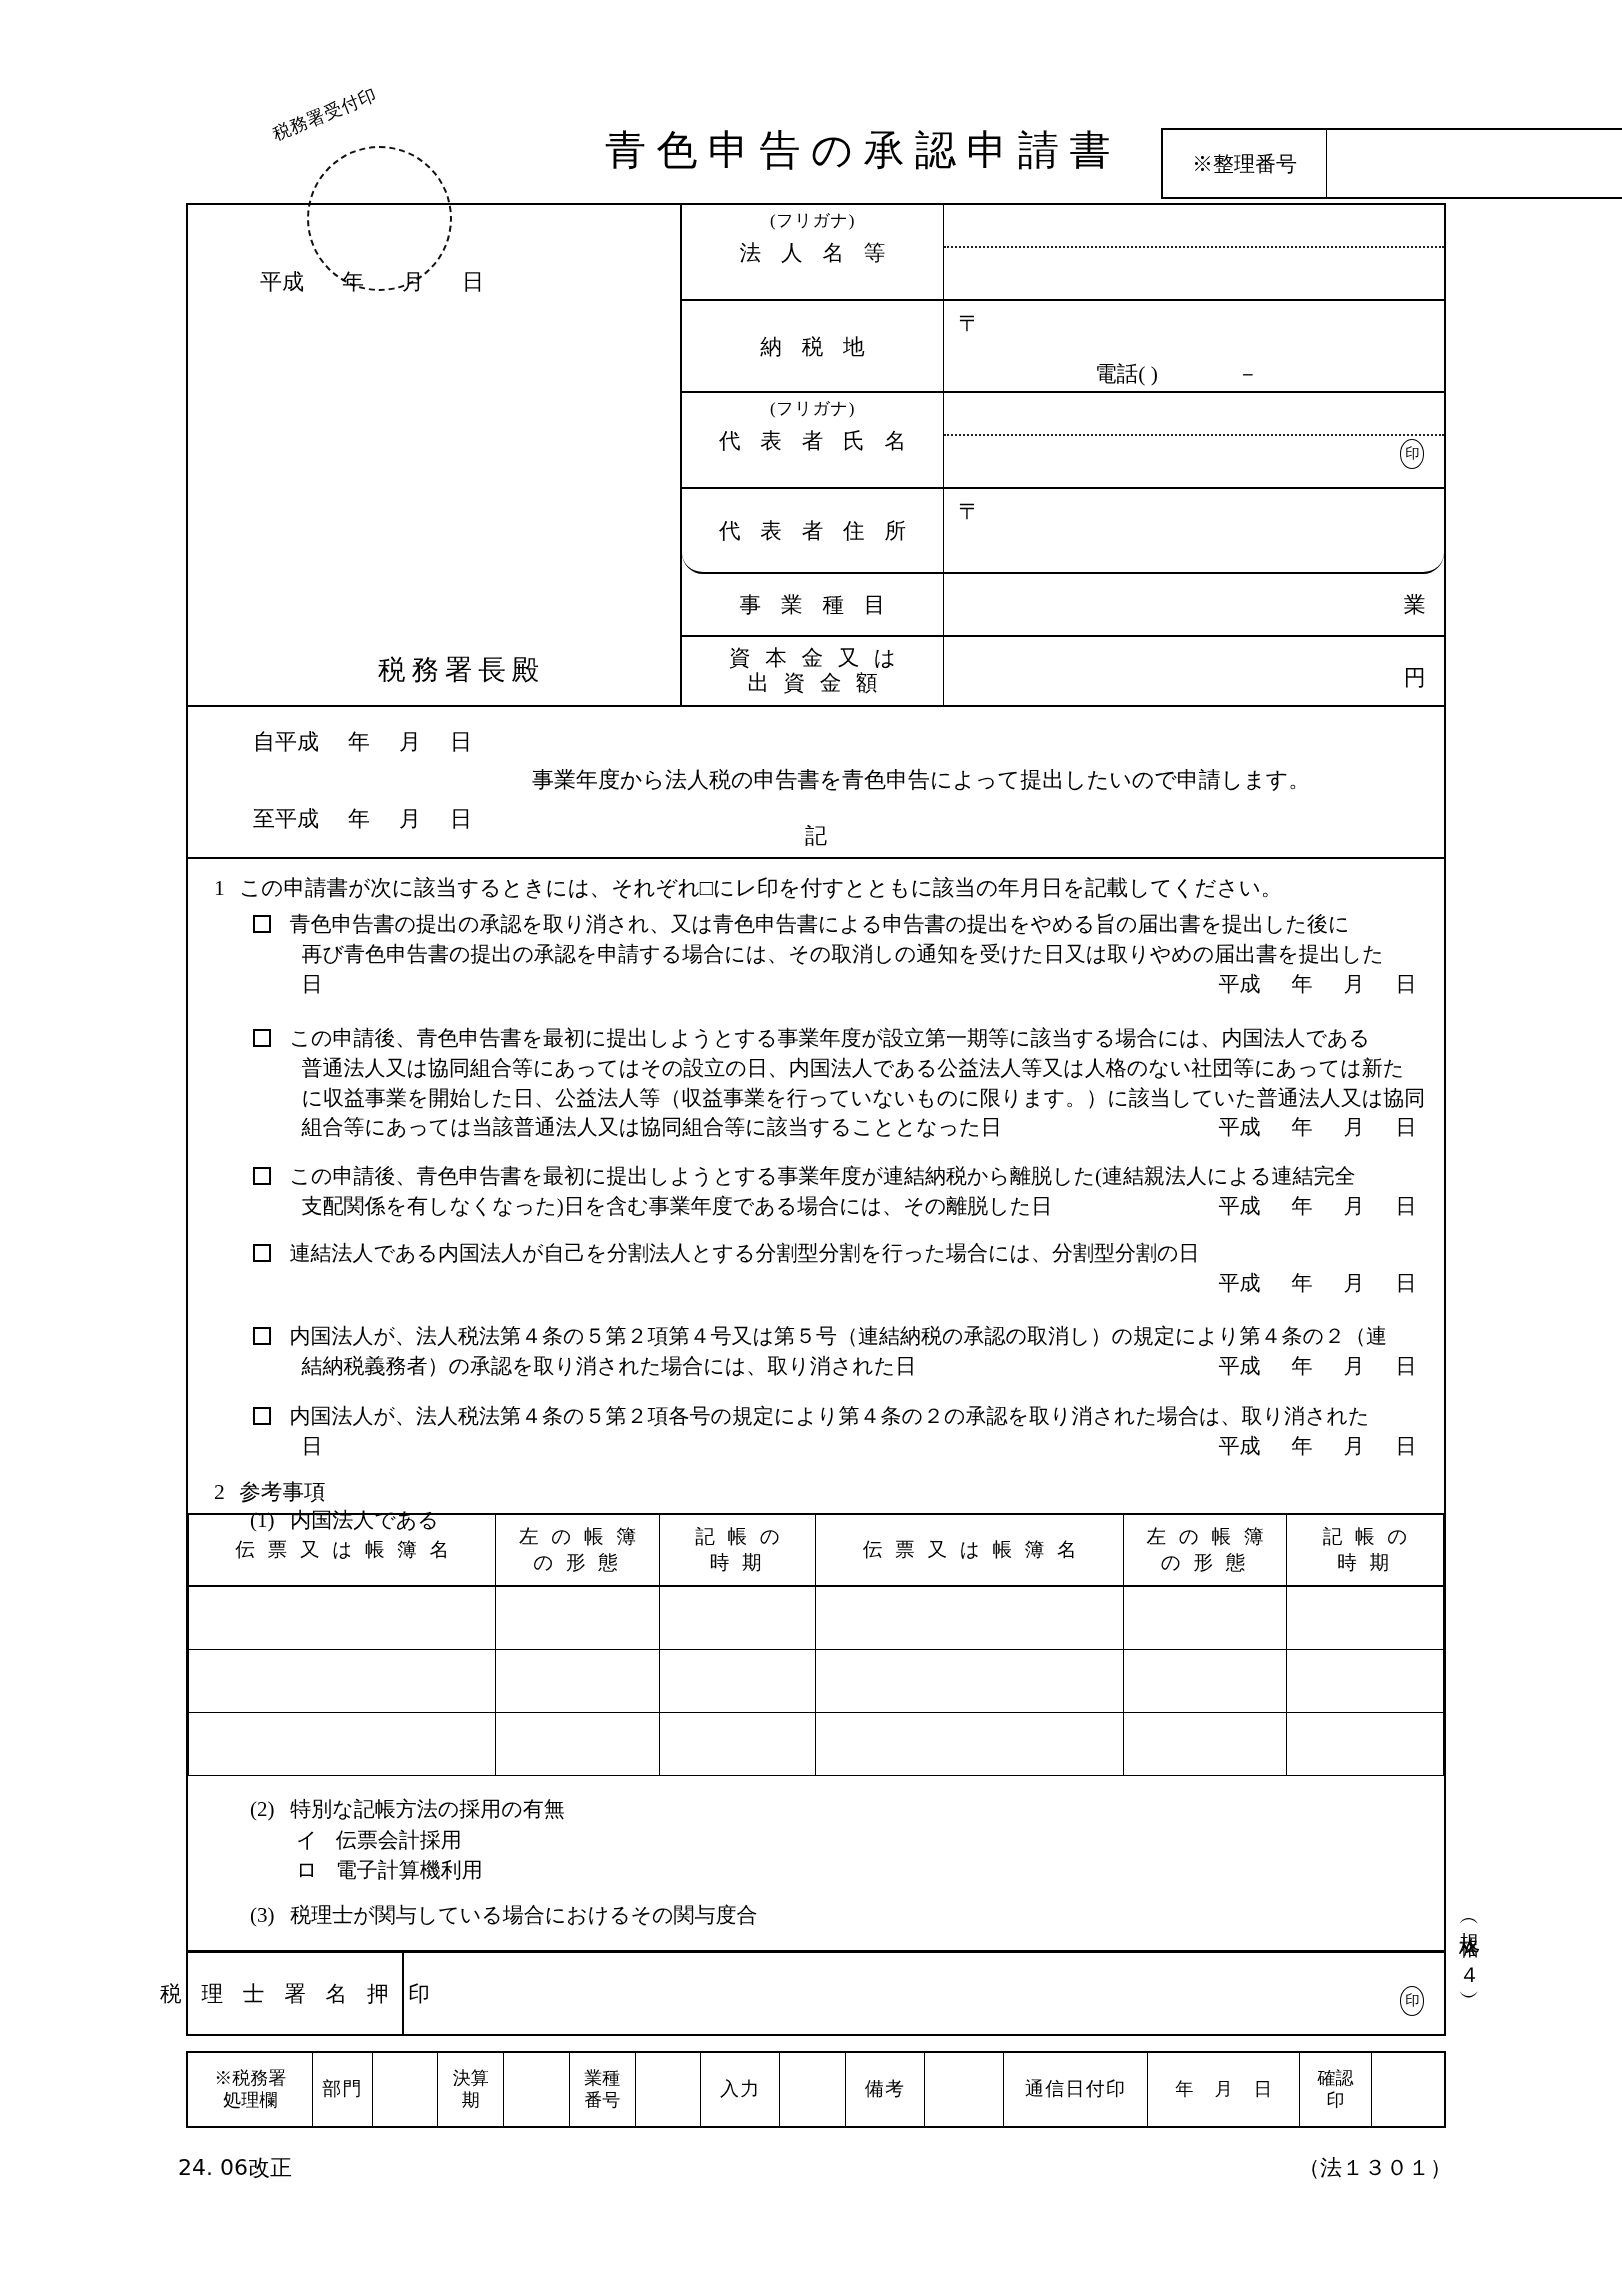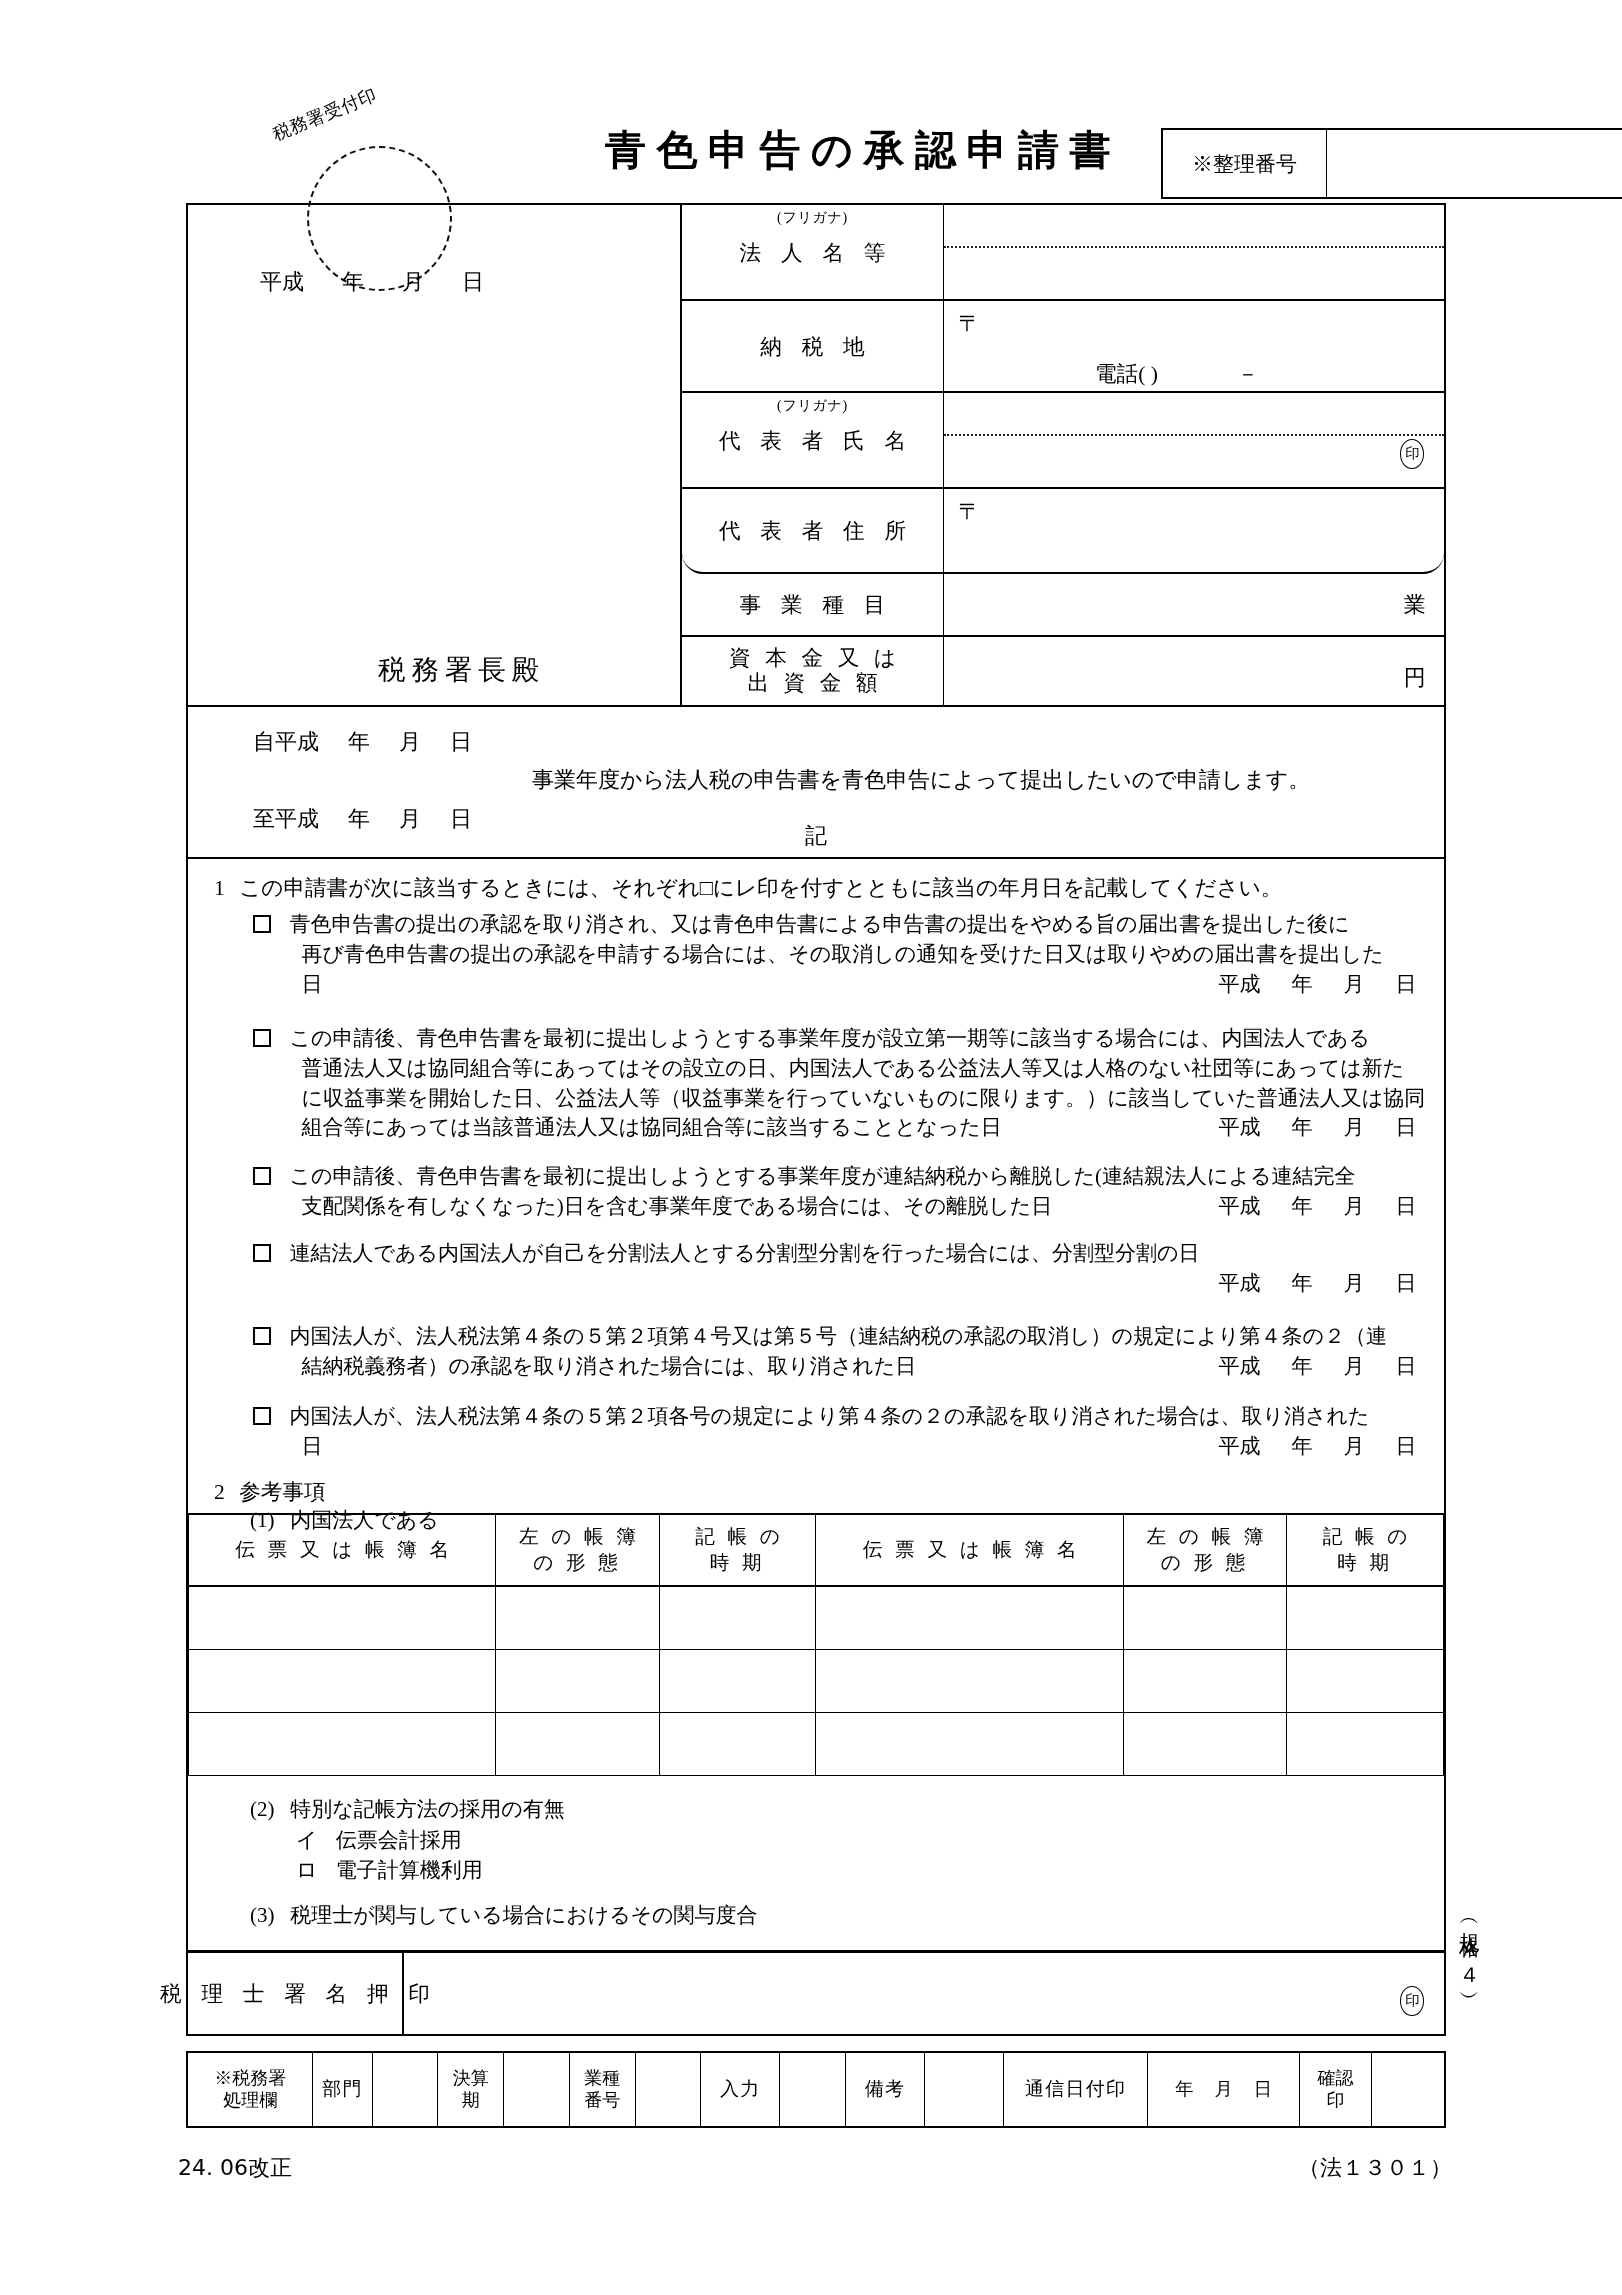--- a/index.html
+++ b/index.html
@@ -49,21 +49,21 @@
     height: 141px;
     border: 2px dashed #111;
     border-radius: 50%;
     background: transparent;
   }
   .form-title {
     position: absolute;
     left: 419px;
     top: 7.9px;
     font-size: 41px;
-    font-weight: bold;
+    font-weight: normal;
     letter-spacing: 10.5px;
     white-space: nowrap;
     font-family: "DejaVu Sans", "Liberation Sans", sans-serif;
   }
   .seiri-box {
     position: absolute;
     left: 975px;
     top: 13px;
     width: 469px;
     height: 71px;
@@ -151,21 +151,21 @@
     flex-direction: column;
     line-height: 1.18;
     letter-spacing: 4.6px;
     text-indent: 4.6px;
   }
   .flabel .furi {
     position: absolute;
     top: 3.9px;
     left: 0; right: 0;
     text-align: center;
-    font-size: 14px;
+    font-size: 17px;
     letter-spacing: 0.7px;
     text-indent: 0;
   }
   .fvalue {
     flex: 1;
     position: relative;
     box-sizing: border-box;
   }
   .dotted-sep {
     position: absolute;

